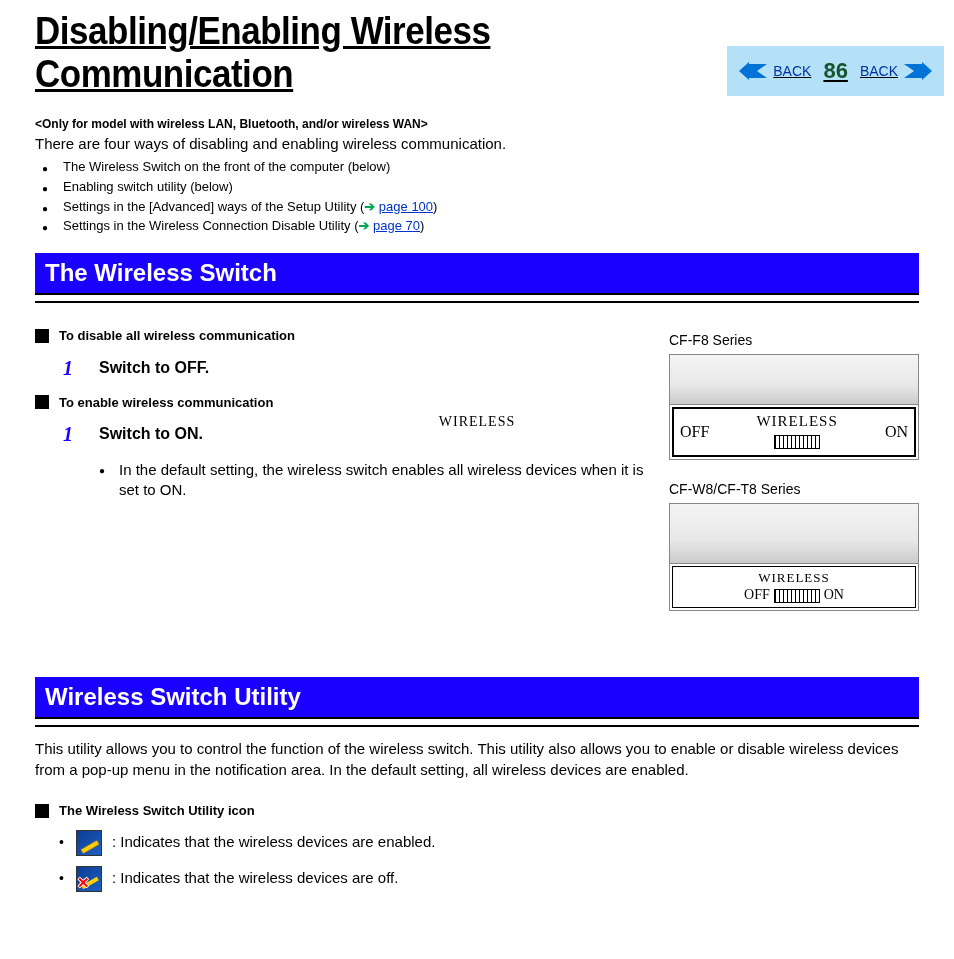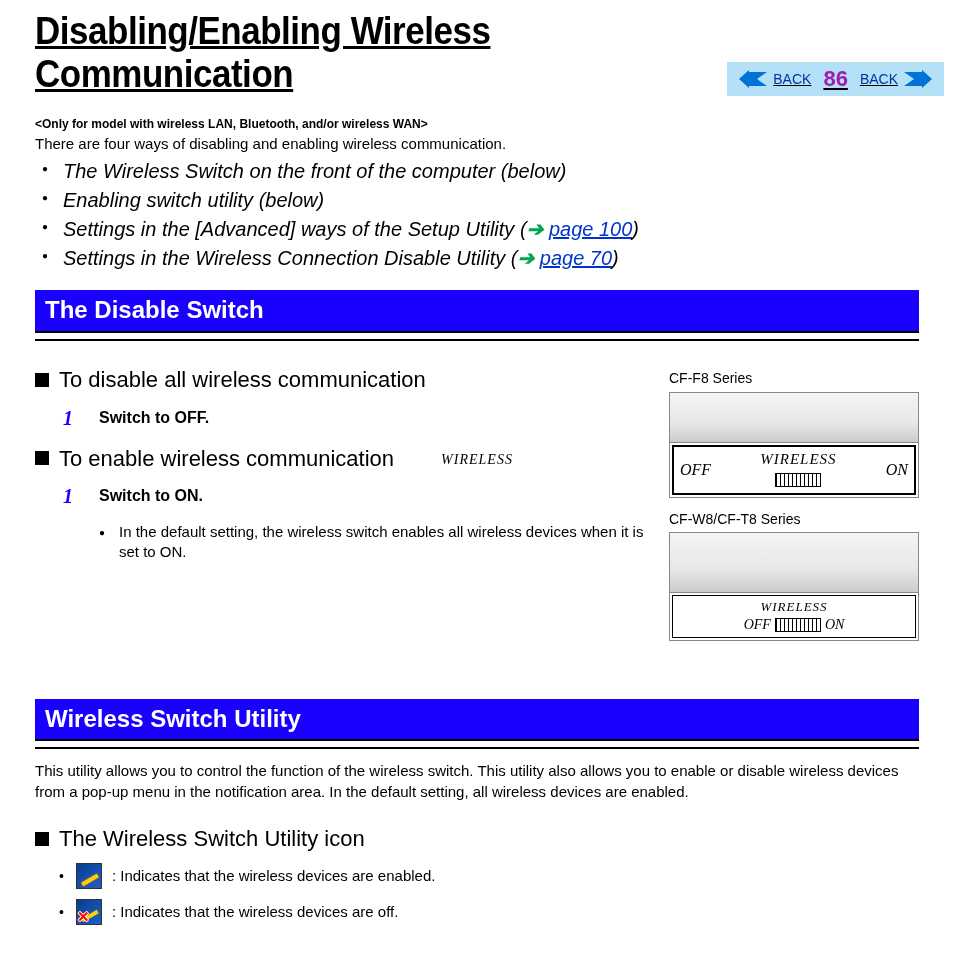--- a/index.html
+++ b/index.html
@@ -22,37 +22,37 @@
     font-weight: bold;
     font-size: 38px;
     letter-spacing: -0.5px;
     font-stretch: condensed;
     transform: scaleX(0.92);
     transform-origin: left;
     flex: 1;
   }
   .nav-bar {
     background: #b4e1f8;
-    height: 34px;
+    height: 50px;
     display: flex;
     align-items: center;
     padding: 4px 12px;
     margin-top: 8px;
     margin-right: -10px;
   }
   .nav-link {
     color: #0033a0;
     font-size: 14px;
     margin: 0 6px;
   }
   .page-num {
     font-size: 22px;
     font-weight: bold;
     margin: 0 6px;
-    color: #a21caf;
+    color: #14532d;
   }
   .arrow-left, .arrow-right {
     display: inline-block;
   }
   .arrow-left svg, .arrow-right svg { display:block; }
   .content {
     padding: 20px 35px 0 35px;
     font-size: 15px;
     line-height: 1.35;
   }
@@ -62,22 +62,21 @@
   }
   .intro-line { margin-top: 2px; }
   ul.top-bullets {
     list-style: none;
     margin-top: 4px;
   }
   ul.top-bullets li {
     padding-left: 28px;
     position: relative;
     margin: 2px 0;
-    font-size: 20px;
-    font-style: italic;
+    font-size: 13px;
   }
   ul.top-bullets li::before {
     content: "●";
     position: absolute;
     left: 7px;
     font-size: 10px;
     top: 4px;
   }
   .green-arrow {
     color: #00a651;
@@ -103,22 +102,22 @@
     height: 10px;
     margin-bottom: 0;
   }
   .two-col {
     display: flex;
     margin-top: 24px;
   }
   .left-col { flex: 1; padding-right: 20px; }
   .right-col { width: 250px; padding-top: 4px; font-size: 14px; }
   .sq-heading {
-    font-weight: normal;
-    font-size: 22px;
+    font-weight: bold;
+    font-size: 13px;
     display: flex;
     align-items: center;
     margin-bottom: 10px;
   }
   .sq-heading::before {
     content: "";
     display: inline-block;
     width: 14px;
     height: 14px;
     background: #000;
@@ -151,22 +150,22 @@
   .sub-bullet li::before {
     content: "●";
     position: absolute;
     left: 0;
     font-size: 10px;
     top: 4px;
   }
   .diagram-box {
     border: 1px solid #888;
     margin-top: 4px;
+    margin-bottom: 8px;
     background:#fff;
-    font-style:italic;
   }
   .diagram-top {
     height: 50px;
     position: relative;
     background: linear-gradient(to bottom, #f4f4f4 0%, #e8e8e8 60%, #ccc 100%);
     border-bottom: 1px solid #888;
   }
   .diagram-label-row {
     border: 2px solid #000;
     margin: 2px;
@@ -279,21 +278,21 @@
     <li>The Wireless Switch on the front of the computer (below)</li>
     <li>Enabling switch utility (below)</li>
     <li>
       <span>Settings in the [Advanced] ways of the Setup Utility (</span><span class="green-arrow">➔</span> <a class="page-link">page 100</a><span>)</span>
     </li>
     <li>
       <span>Settings in the Wireless Connection Disable Utility (</span><span class="green-arrow">➔</span> <a class="page-link">page 70</a><span>)</span>
     </li>
   </ul>
 
-  <div class="section-bar">The Disable Switch</div>
+  <div class="section-bar">The Wireless Switch</div>
   <div class="section-bar-stripe"></div>
 
   <div class="two-col">
     <div class="left-col">
       <div class="sq-heading">To disable all wireless communication</div>
       <div class="step">
         <div class="step-num">1</div>
         <div class="step-text">Switch to OFF.</div>
       </div>
       <div class="sq-heading">To enable wireless communication</div>

